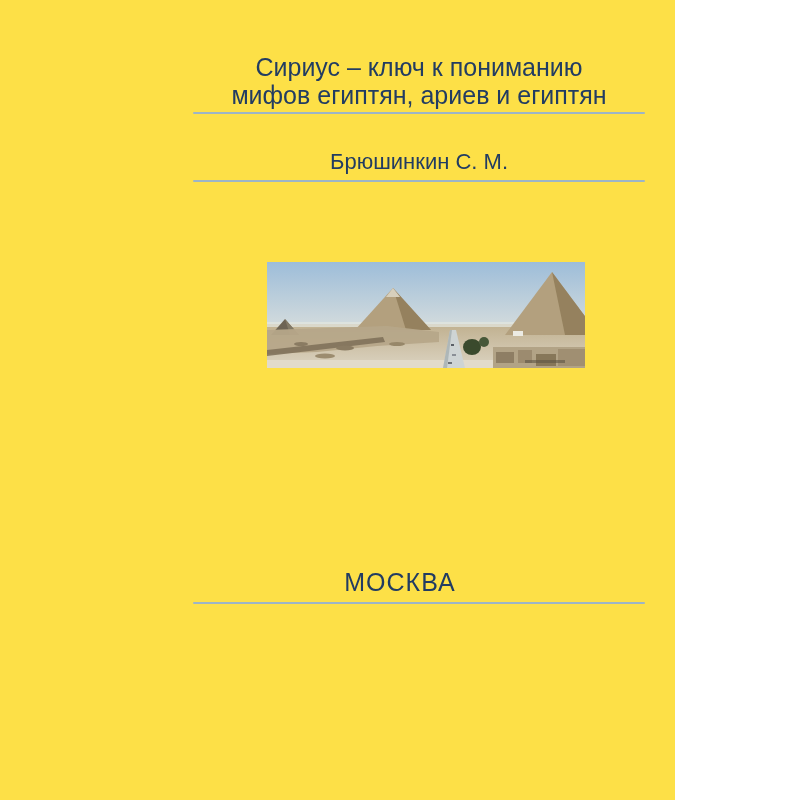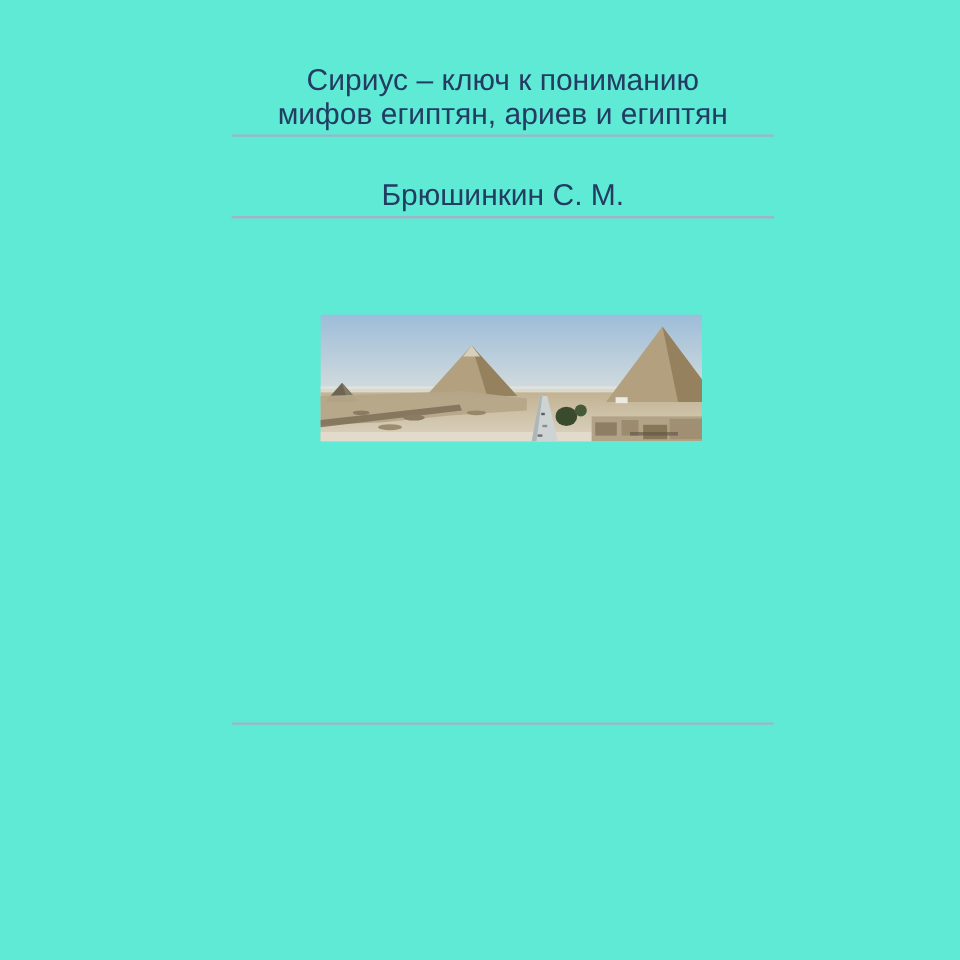--- a/index.html
+++ b/index.html
@@ -1,31 +1,31 @@
 <!DOCTYPE html>
 <html><head>
 <meta charset="utf-8">
 <style>
   html,body{margin:0;padding:0;background:#ffffff;}
   .page{
-    position:relative;width:800px;height:800px;background:#5eead4;overflow:hidden;
+    position:relative;width:675px;height:800px;background:#fde047;overflow:hidden;
     font-family:"Liberation Sans",sans-serif;color:#223c62;
   }
   .title{
     position:absolute;top:53px;left:193px;width:452px;
     text-align:center;font-size:25px;line-height:28px;font-weight:400;
   }
   .rule{
     position:absolute;left:193px;width:452px;height:2px;
     background:#9db5c6;border-radius:1px;
   }
   .rule-title{top:112px;}
   .author{
     position:absolute;top:149px;left:193px;width:452px;
-    text-align:center;font-size:25px;font-weight:400;
+    text-align:center;font-size:22px;font-weight:400;
   }
   .rule-author{top:180px;}
   .photo{
     position:absolute;left:267px;top:262px;width:318px;height:106px;line-height:0;
   }
   .photo svg{display:block;}
   .city{
     position:absolute;top:568px;left:0;width:800px;
     text-align:center;font-size:25px;letter-spacing:1px;font-weight:400;
   }
@@ -96,16 +96,17 @@
       <rect x="226" y="85" width="92" height="21" fill="#b2a386"></rect>
       <rect x="229" y="90" width="18" height="11" fill="#8e7e64"></rect>
       <rect x="251" y="88" width="14" height="13" fill="#9c8b6f"></rect>
       <rect x="269" y="92" width="20" height="12" fill="#877759"></rect>
       <rect x="291" y="87" width="27" height="17" fill="#a08f72"></rect>
       <rect x="258" y="98" width="40" height="3" fill="#5e5545" opacity="0.6"></rect>
       <rect x="246" y="69" width="10" height="5" fill="#ecebe3"></rect>
     </svg>
   </div>
 
+  <div class="city">МОСКВА</div>
 
   <div class="rule rule-city"></div>
 
 </div>
 
 </body></html>

